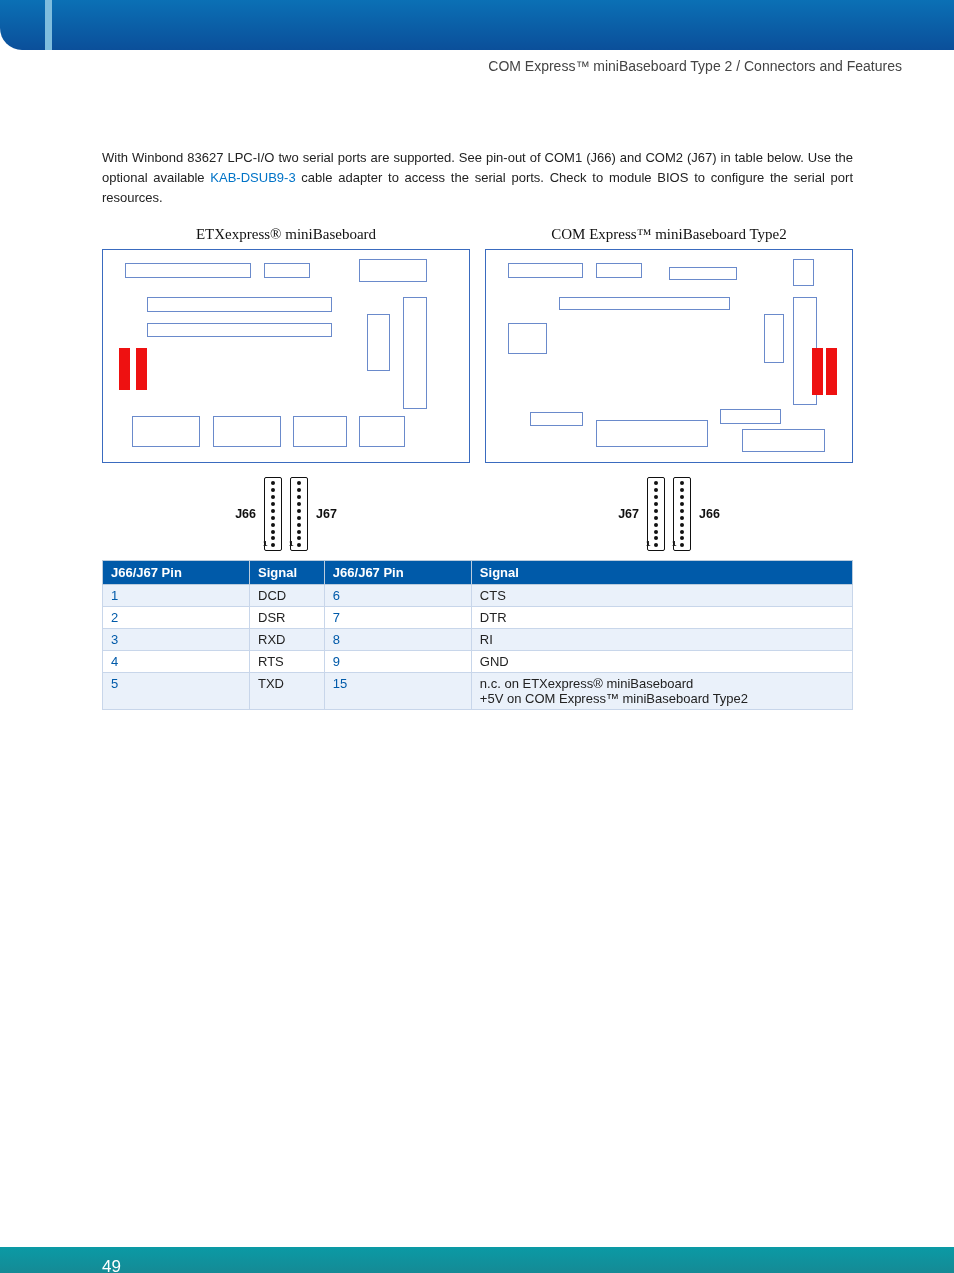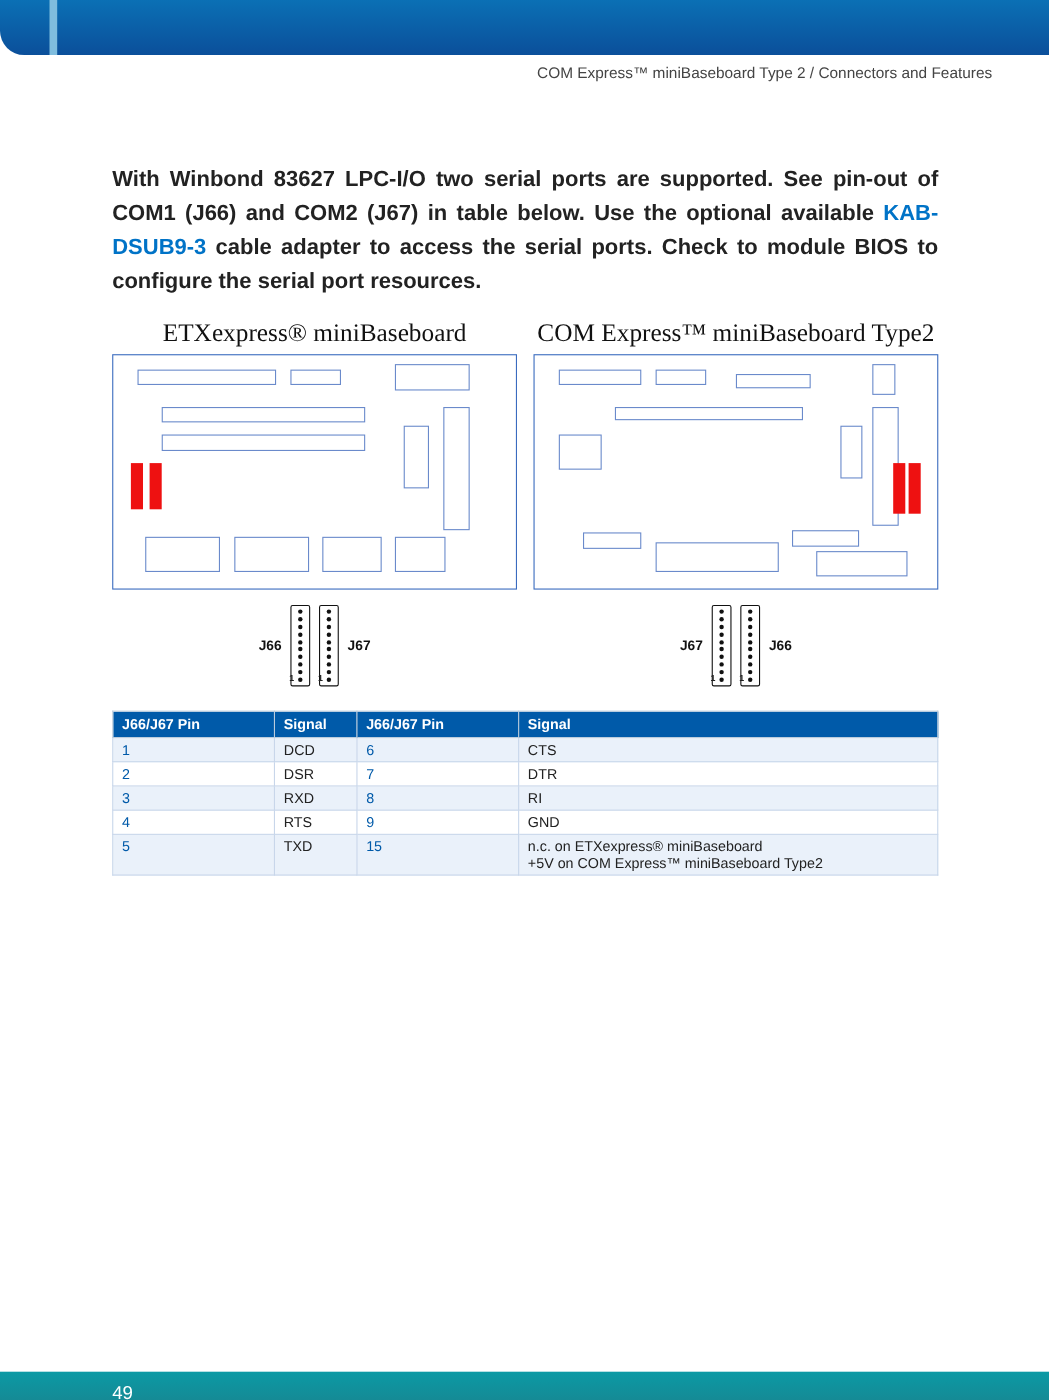--- a/index.html
+++ b/index.html
@@ -7,39 +7,39 @@
   
   .hdr-shape{position:absolute;top:0;left:0;width:100%;height:50px;
     background:linear-gradient(180deg,#0b70b5 0%,#0b4f9a 100%);
     border-bottom-left-radius:22px;}
   .hdr-shape::before{content:"";position:absolute;left:45px;top:0;width:7px;height:50px;
     background:#7fbdde;}
   .breadcrumb{position:absolute;top:58px;right:52px;font-size:14px;color:#444;margin-left:22px;}
   
   .content{position:absolute;top:148px;left:102px;width:751px;}
   .h-section{color:#005aa9;font-weight:bold;font-size:17px;margin-bottom:14px;}
-  .para{font-size:20px;line-height:1.55;text-align:justify;color:#222;font-weight:bold;}
+  .para{font-size:13px;line-height:1.55;text-align:justify;color:#222;}
   .link{color:#0073c7;}
   
   .diagrow{display:flex;justify-content:space-between;margin-top:18px;}
   .diagcol{width:49%;}
-  .diag-title{font-family:"Times New Roman",serif;font-size:23px;color:#111;text-align:center;margin-bottom:6px;}
+  .diag-title{font-family:"Times New Roman",serif;font-size:15px;color:#111;text-align:center;margin-bottom:6px;}
   .board{border:1px solid #3a6bbf;height:212px;background:#fff;position:relative;}
   
   .board .blk{position:absolute;border:1px solid #6a8acb;background:#fff;}
   .board .red{position:absolute;background:#e11;}
   
   .connrow{display:flex;justify-content:center;align-items:center;gap:8px;margin-top:14px;}
   .conn-label{font-size:12.5px;font-weight:bold;color:#111;}
   .conn{width:16px;height:66px;border:1.5px solid #111;border-radius:2px;position:relative;
     display:flex;flex-direction:column;align-items:center;justify-content:space-between;padding:3px 0;}
   .conn .dot{width:4px;height:4px;border-radius:50%;background:#111;}
   .conn .one{position:absolute;bottom:2px;left:-2px;font-size:8px;font-weight:bold;}
   
-  table.pin{width:100%;border-collapse:collapse;margin-top:22px;font-size:13px;}
+  table.pin{width:100%;border-collapse:collapse;margin-top:9px;font-size:13px;}
   table.pin th{background:#005aa9;color:#fff;text-align:left;font-weight:bold;padding:4px 8px;border:1px solid #bcd;}
   table.pin td{border:1px solid #c8d6ea;padding:3px 8px;vertical-align:top;}
   table.pin tr:nth-child(odd) td{background:#eaf1fa;}
   table.pin tr:nth-child(even) td{background:#fff;}
   table.pin td.num{color:#005aa9;width:130px;}
   table.pin td.sig{color:#222;}
   
   .footer{position:absolute;left:0;bottom:0;width:100%;height:26px;
     background:linear-gradient(180deg,#0b9aa5 0%,#158a95 100%);}
   .footer .pg{position:absolute;left:102px;top:10px;color:#fff;font-size:17px;}

